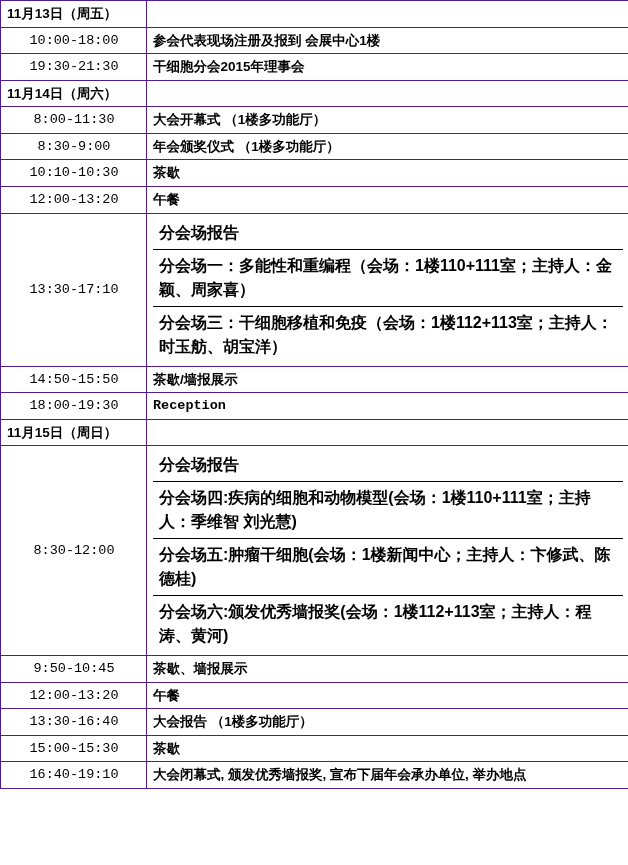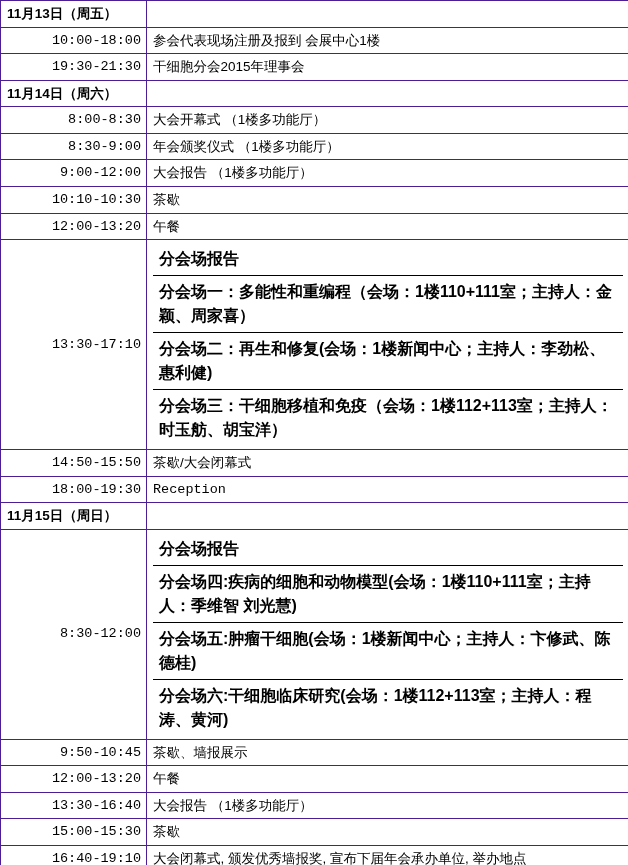--- a/index.html
+++ b/index.html
@@ -25,42 +25,42 @@
     padding: 3px 5px 3px 6px;
     font-size: 13.5px;
     line-height: 1.45;
   }
   col.c-time { width: 146px; }
   col.c-content { width: 482px; }
 
   td.time {
     font-family: "Liberation Mono", "DejaVu Sans Mono", monospace;
     font-size: 13px;
-    text-align: right;
+    text-align: center;
     white-space: nowrap;
     padding-left: 5px;
   }
   td.daybar {
     font-weight: bold;
     font-size: 14px;
     padding-left: 14px;
     white-space: nowrap;
   }
   td.daybar-empty {
     border-left: 1px solid #000;
     border-right: 1px solid #000;
   }
   td.content {
-    font-weight: normal;
+    font-weight: bold;
     font-size: 14.5px;
   }
   td.content-mono {
     font-family: "Liberation Mono", "DejaVu Sans Mono", monospace;
     font-size: 13.5px;
-    font-weight: normal;
+    font-weight: bold;
     border-radius: 6px;
   }
   
   table.inner {
     border-collapse: collapse;
     width: 100%;
   }
   table.inner td {
     border: 0;
     border-bottom: 1px solid #000000;
@@ -95,30 +95,26 @@
       </tr>
       <tr>
         <td class="time">19:30-21:30</td>
         <td class="content">干细胞分会2015年理事会</td>
       </tr>
       <tr>
         <td class="daybar">11月14日（周六）</td>
         <td class="daybar-empty"></td>
       </tr>
       <tr>
-        <td class="time">8:00-8:30</td>
+        <td class="time">8:00-11:30</td>
         <td class="content">大会开幕式 （1楼多功能厅）</td>
       </tr>
       <tr>
         <td class="time">8:30-9:00</td>
         <td class="content">年会颁奖仪式 （1楼多功能厅）</td>
-      </tr>
-      <tr>
-        <td class="time">9:00-12:00</td>
-        <td class="content">大会报告 （1楼多功能厅）</td>
       </tr>
       <tr>
         <td class="time">10:10-10:30</td>
         <td class="content">茶歇</td>
       </tr>
       <tr>
         <td class="time">12:00-13:20</td>
         <td class="content">午餐</td>
       </tr>
       <tr>
@@ -126,32 +122,29 @@
         <td class="nest">
           <table class="inner">
             <tbody>
               <tr>
                 <td>分会场报告</td>
               </tr>
               <tr>
                 <td>分会场一：多能性和重编程（会场：1楼110+111室；主持人：金颖、周家喜）</td>
               </tr>
               <tr>
-                <td>分会场二：再生和修复(会场：1楼新闻中心；主持人：李劲松、惠利健)</td>
-              </tr>
-              <tr>
                 <td>分会场三：干细胞移植和免疫（会场：1楼112+113室；主持人：时玉舫、胡宝洋）</td>
               </tr>
             </tbody>
           </table>
         </td>
       </tr>
       <tr>
         <td class="time">14:50-15:50</td>
-        <td class="content">茶歇/大会闭幕式</td>
+        <td class="content">茶歇/墙报展示</td>
       </tr>
       <tr>
         <td class="time">18:00-19:30</td>
         <td class="content-mono">Reception</td>
       </tr>
       <tr>
         <td class="daybar">11月15日（周日）</td>
         <td class="daybar-empty"></td>
       </tr>
       <tr>
@@ -162,21 +155,21 @@
               <tr>
                 <td>分会场报告</td>
               </tr>
               <tr>
                 <td>分会场四:疾病的细胞和动物模型(会场：1楼110+111室；主持人：季维智  刘光慧)</td>
               </tr>
               <tr>
                 <td>分会场五:肿瘤干细胞(会场：1楼新闻中心；主持人：卞修武、陈德桂)</td>
               </tr>
               <tr>
-                <td>分会场六:干细胞临床研究(会场：1楼112+113室；主持人：程涛、黄河)</td>
+                <td>分会场六:颁发优秀墙报奖(会场：1楼112+113室；主持人：程涛、黄河)</td>
               </tr>
             </tbody>
           </table>
         </td>
       </tr>
       <tr>
         <td class="time">9:50-10:45</td>
         <td class="content">茶歇、墙报展示</td>
       </tr>
       <tr>

